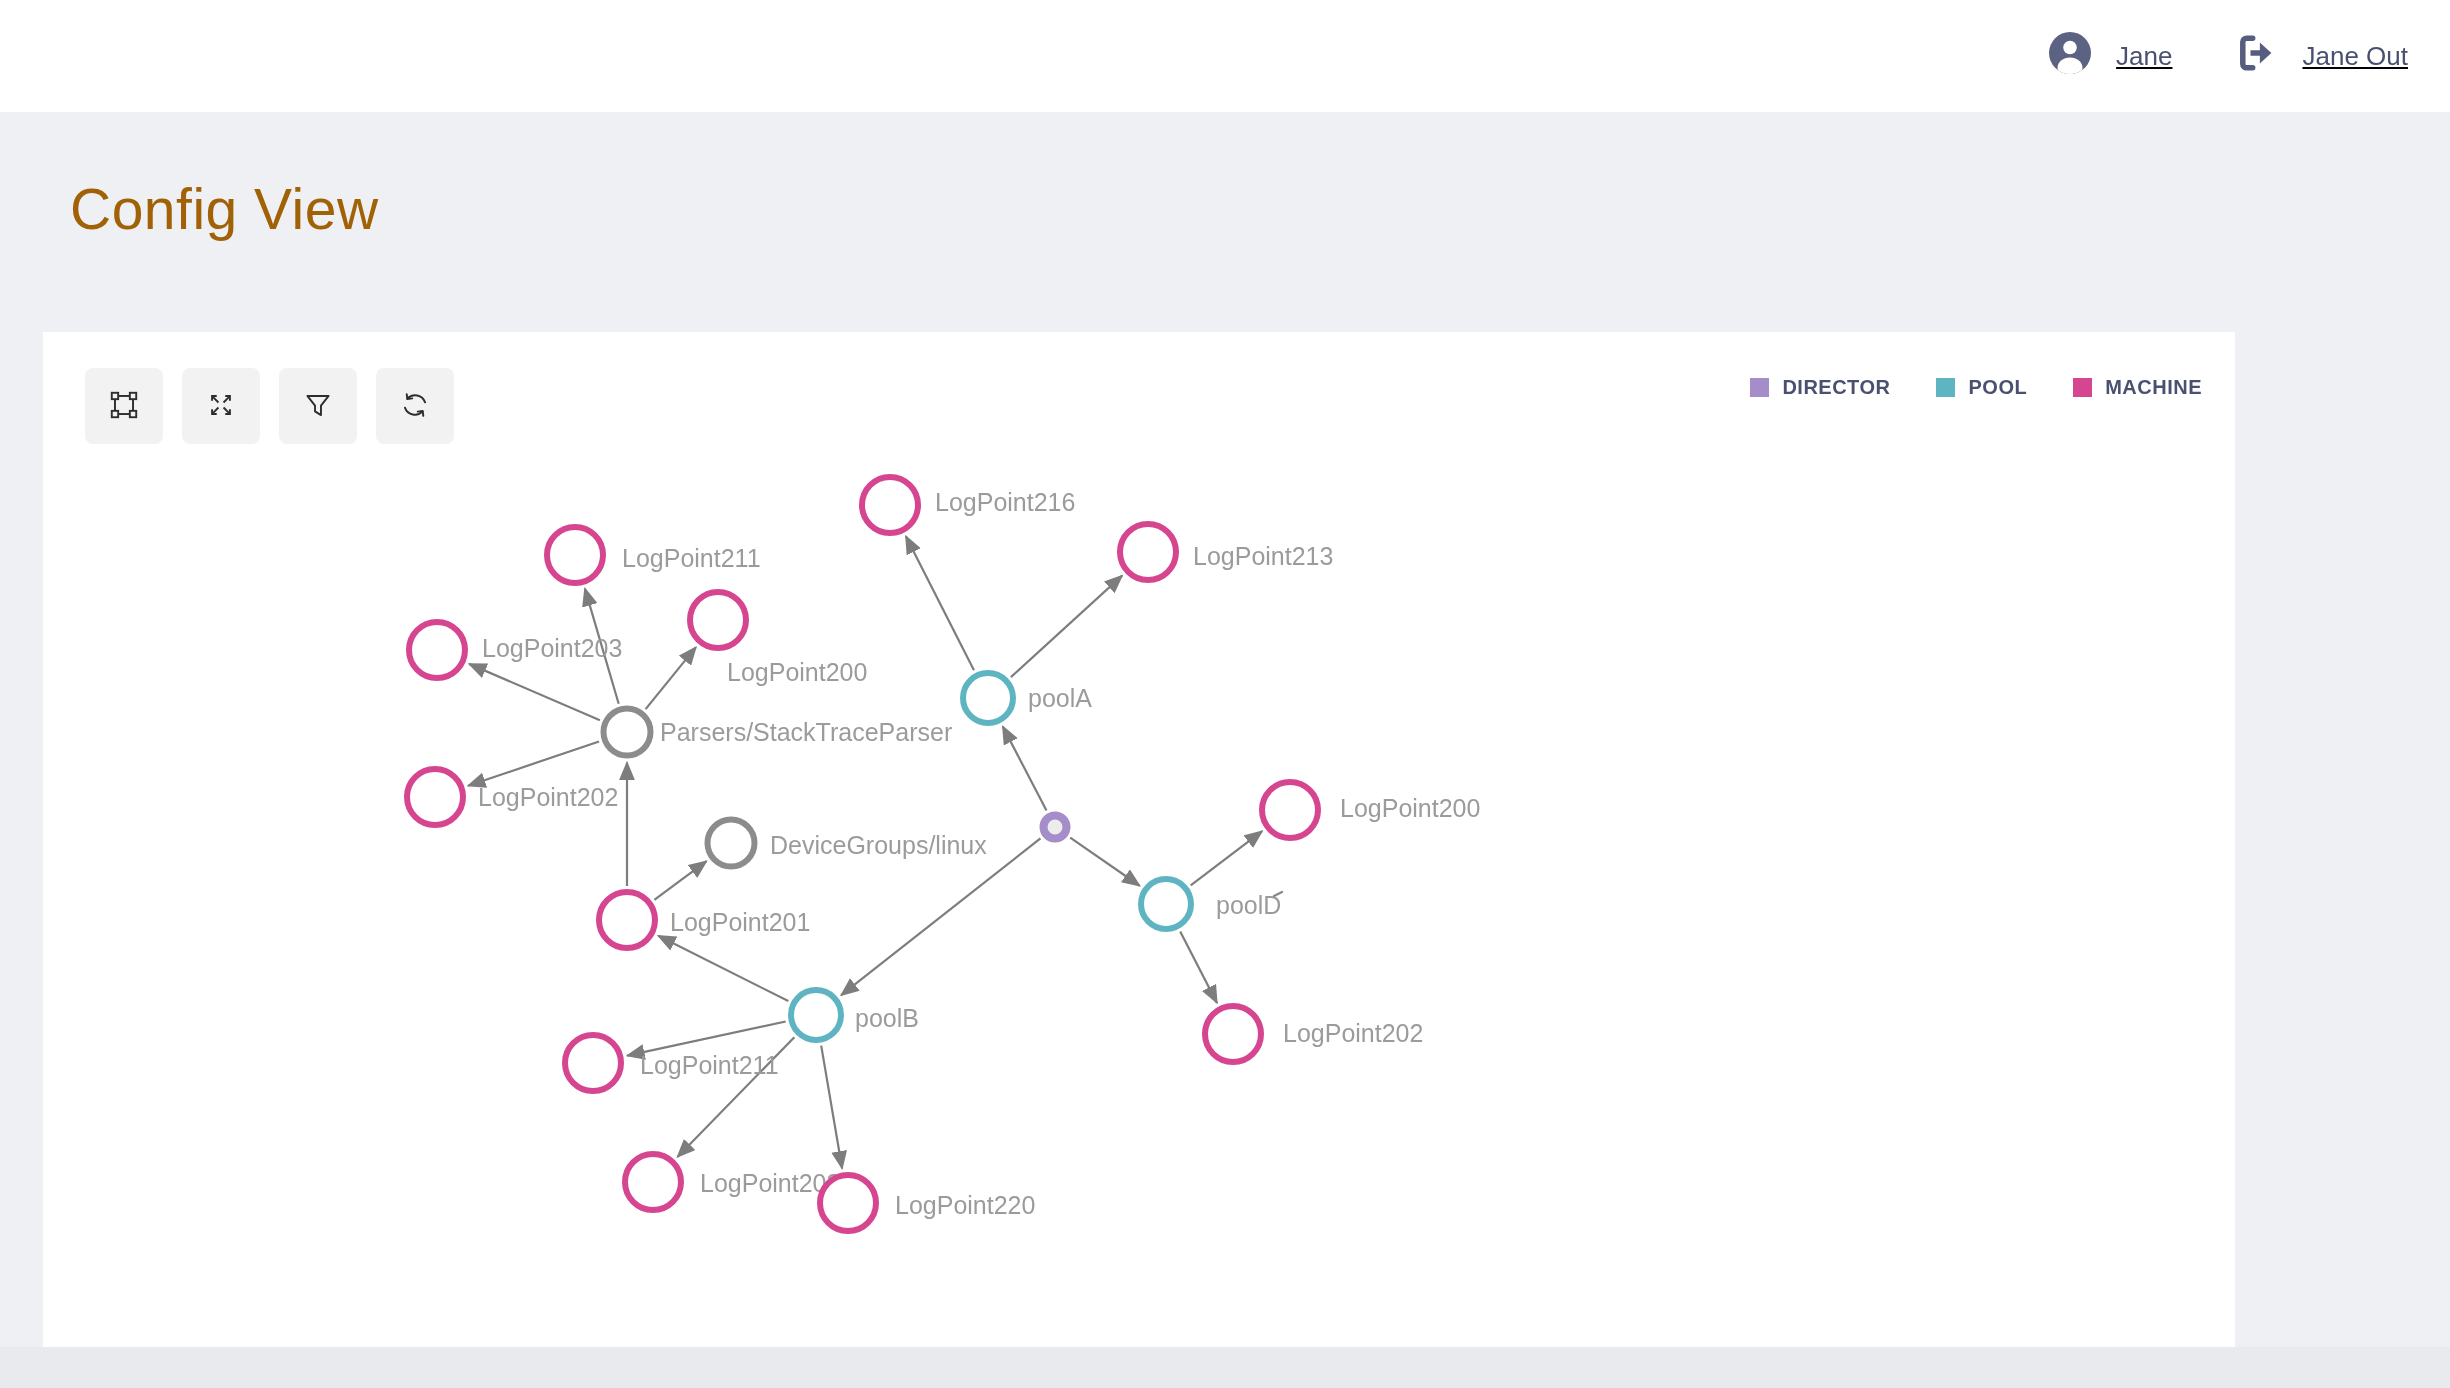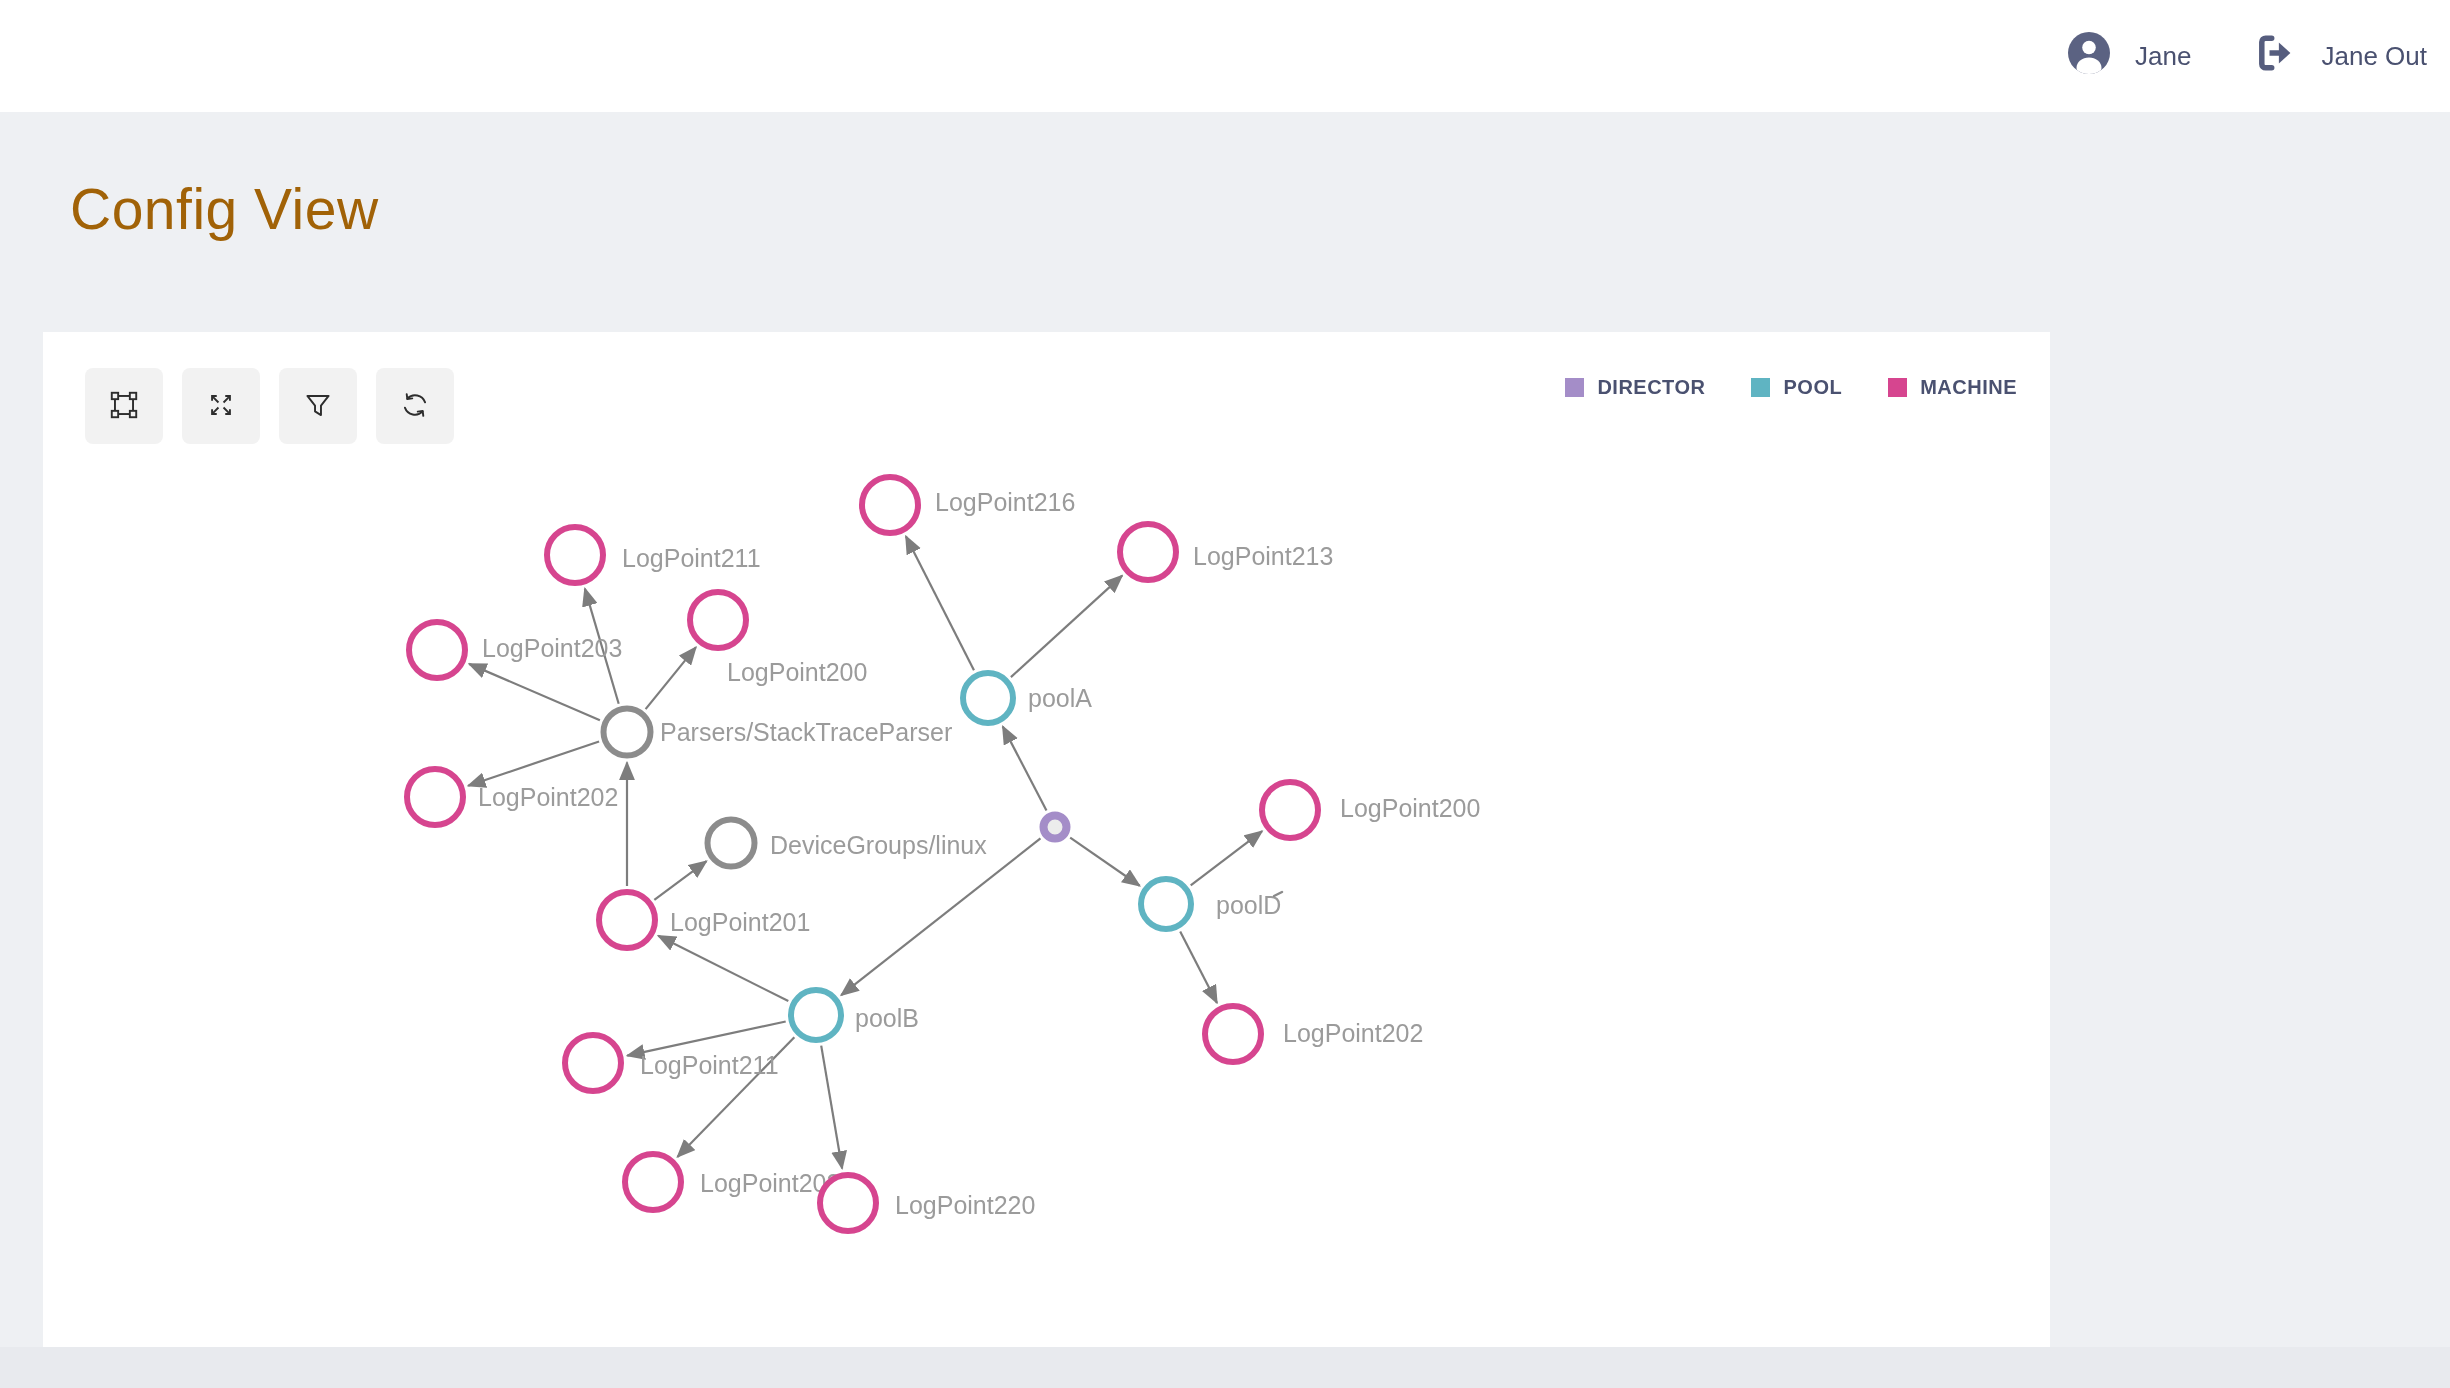--- a/index.html
+++ b/index.html
@@ -7,35 +7,36 @@
   body {
     position: relative;
     background: #eef0f3;
     font-family: "Liberation Sans", sans-serif;
     overflow: hidden;
   }
   .app-header {
     position: absolute; top: 0; left: 0; width: 2450px; height: 112px;
     background: #ffffff;
     display: flex; align-items: center; justify-content: flex-end;
-    padding-right: 23px;
+    padding-right: 42px;
+    text-decoration: underline;
   }
   .user-menu { display: flex; align-items: center; gap: 62px; }
   .user-chip, .signout-chip {
     display: flex; align-items: center; gap: 24px;
     color: #4a5170; font-size: 26px; cursor: pointer;
   }
   .page-title {
     position: absolute; left: 70px; top: 176px;
     font-size: 57px; font-weight: 300; color: #a16207;
     letter-spacing: 0.5px;
   }
   .card {
     position: absolute; left: 43px; top: 332px;
-    width: 2007px; height: 1015px;
+    width: 2192px; height: 1015px;
     background: #ffffff;
     padding-left: 40px;
   }
   .bottom-strip {
     position: absolute; left: 0; top: 1347px; width: 2450px; height: 41px;
     background: #e8eaee;
   }
   .toolbar { position: absolute; left: 42px; top: 36px; display: flex; gap: 19px; z-index: 3; }
   .tool-btn {
     width: 78px; height: 76px; border: none; border-radius: 8px;

